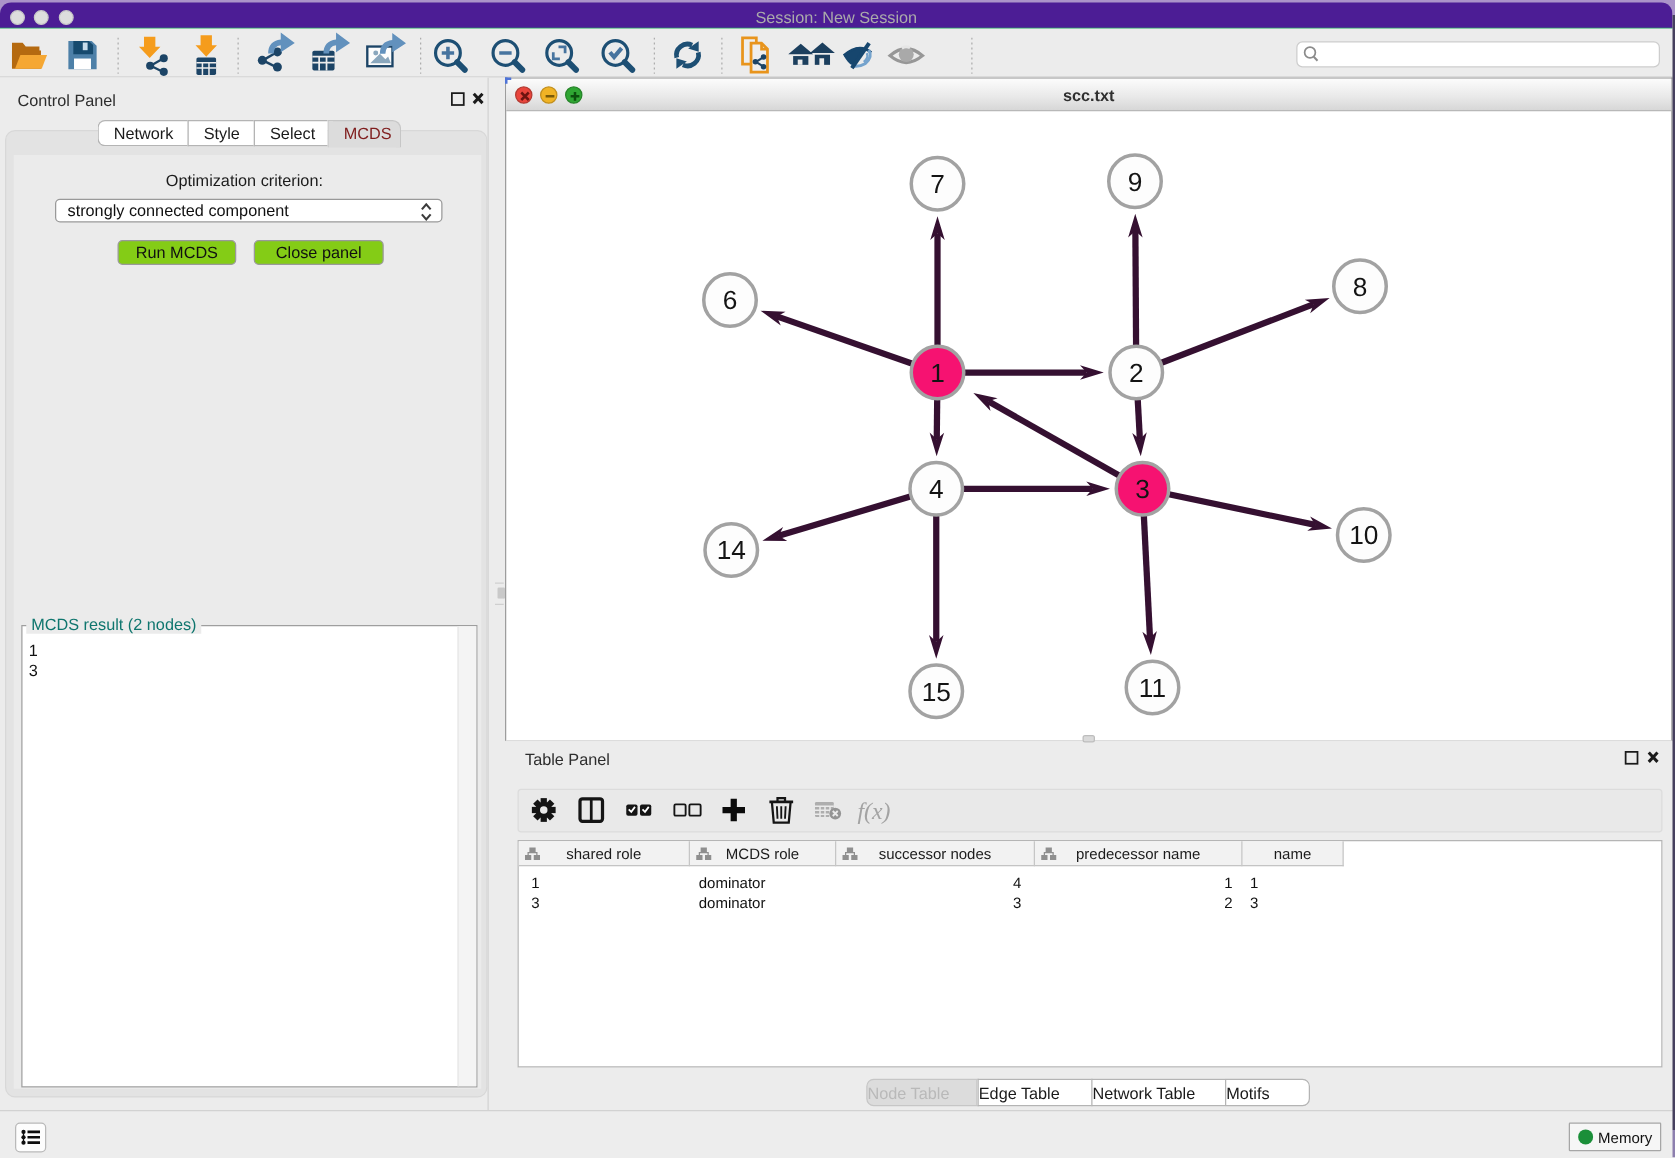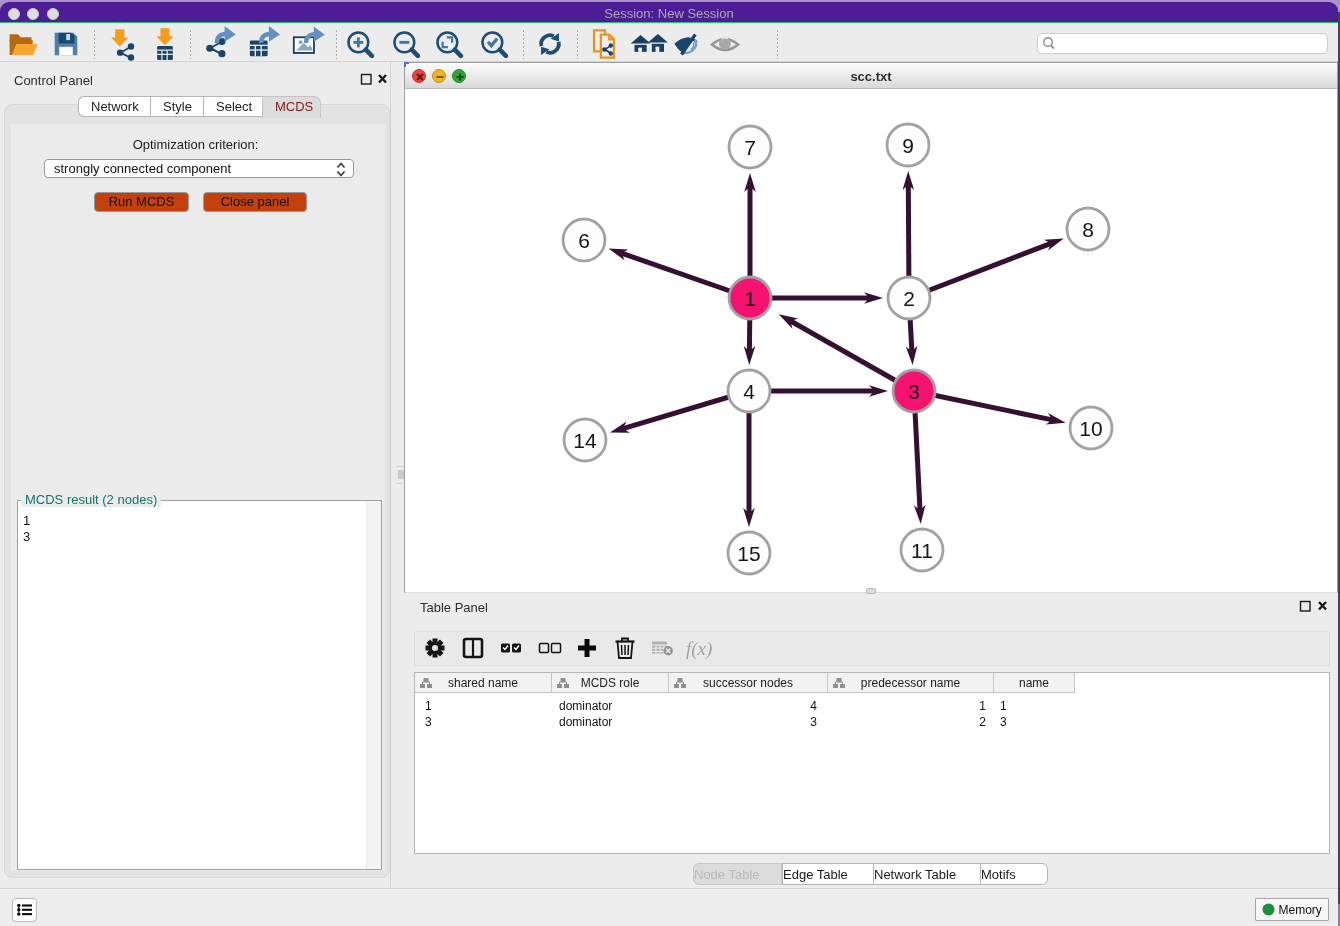--- a/index.html
+++ b/index.html
@@ -22,21 +22,21 @@
 .tab{background:#ffffff;border:1px solid #b4b4b4;border-right:none;padding:2px 12px 0;height:21px;color:#1a1a1a;text-align:center}
 .tab.first{border-radius:6px 0 0 6px}
 .tab.sel{background:#dcdcdc;border:1px solid #c6c6c6;border-bottom:none;border-radius:0 7px 0 0;color:#7f1d1d;width:59px;height:22px}
 #resborder{position:absolute;left:17px;top:438px;width:365px;height:370px;border:1px solid #9e9e9e;background:#fff}
 #reslegend{position:absolute;left:21px;top:430px;font-size:13px;color:#0f766e;background:#ebebeb;padding:0 4px;z-index:2}
 #mcdstext{position:absolute;left:18px;top:439px;width:363px;height:368px;font-size:13px;color:#111;padding:12px 0 0 5px;line-height:16px;box-sizing:border-box}
 #mcdsscroll{position:absolute;right:0;top:0;width:15px;height:368px;background:#f4f4f4;border-left:1px solid #e6e6e6}
 
 #optlabel{position:absolute;left:0;top:75px;width:391px;text-align:center;font-size:13px;color:#1c1c1c}
 #dropdown{position:absolute;left:44px;top:97px;width:310px;height:19px;background:#fff;border:1px solid #999;border-radius:4px;font-size:13px;color:#111;padding:1px 0 0 9px}
-.mbtn{position:absolute;top:130px;height:20px;background:#c2410c;border:1px solid #999;border-radius:4px;font-size:13px;color:#111;text-align:center;padding-top:1px}
+.mbtn{position:absolute;top:130px;height:20px;background:#84cc16;border:1px solid #999;border-radius:4px;font-size:13px;color:#111;text-align:center;padding-top:1px}
 
 #netframe{left:404px;top:62px;width:934px;height:531px;border:1px solid #9d9d9d;border-bottom:1px solid #dcdcdc;background:#fff}
 #nettitle{position:absolute;left:0;top:0;width:932px;height:26px;background:linear-gradient(#fcfcfc,#e8e8e8 60%,#d7d7d7);border-bottom:1px solid #b8b8b8}
 #nettitle .t{position:absolute;width:100%;text-align:center;top:6px;font-size:13px;font-weight:bold;color:#303030}
 .mac{position:absolute;top:6px;width:14px;height:14px;border-radius:50%}
 #graph{position:absolute;left:0;top:26px}
 
 #tpanel{left:404px;top:593px;width:934px;height:295px;background:#ececec}
 #ttoolbar{position:absolute;left:10px;top:38px;width:916px;height:35px;background:#e9e9e9;border:1px solid #dcdcdc;border-radius:3px}
 #ttable{position:absolute;left:10px;top:79px;width:916px;height:182px;background:#fff;border:1px solid #b5b5b5}
@@ -384,21 +384,21 @@
             <line x1="2" y1="-3" x2="2" y2="5.5"></line>
           </g>
           <circle cx="6.2" cy="2.8" r="4.7" fill="#949494"></circle>
           <path d="M4.2 0.8 L8.2 4.8 M8.2 0.8 L4.2 4.8" stroke="#ebebeb" stroke-width="1.5"></path>
         </g>
 
     <text x="271" y="23" font-family="Liberation Serif" font-style="italic" font-size="19" fill="#a3a3a3">f(x)</text>
   </svg></div>
   <div id="ttable">
     <div id="thead">
-      <div class="hcell" style="left:0;width:137px">shared name</div>
+      <div class="hcell" style="left:0;width:137px">shared role</div>
       <div class="hcell" style="left:137px;width:117px">MCDS role</div>
       <div class="hcell" style="left:254px;width:159px">successor nodes</div>
       <div class="hcell" style="left:413px;width:166px">predecessor name</div>
       <div class="hcell" style="left:579px;width:81px">name</div>
       <svg width="660" height="20" style="position:absolute;left:0;top:0">
         <defs>
             <g id="org" fill="#8f8f8f">
               <rect x="-2.5" y="-5" width="5" height="4"></rect>
               <rect x="-6" y="1" width="5" height="4"></rect>
               <rect x="1" y="1" width="5" height="4"></rect>

